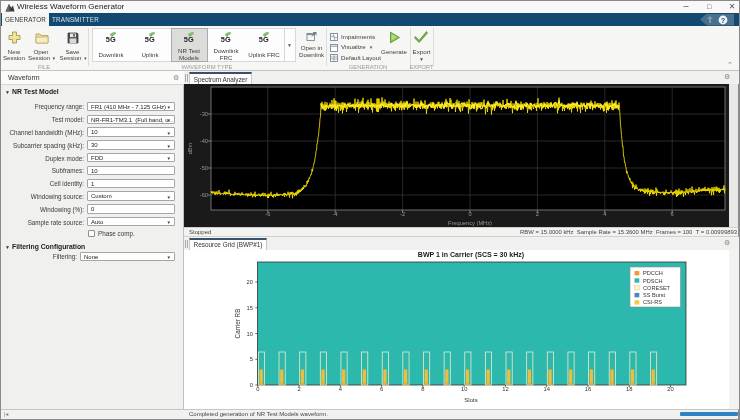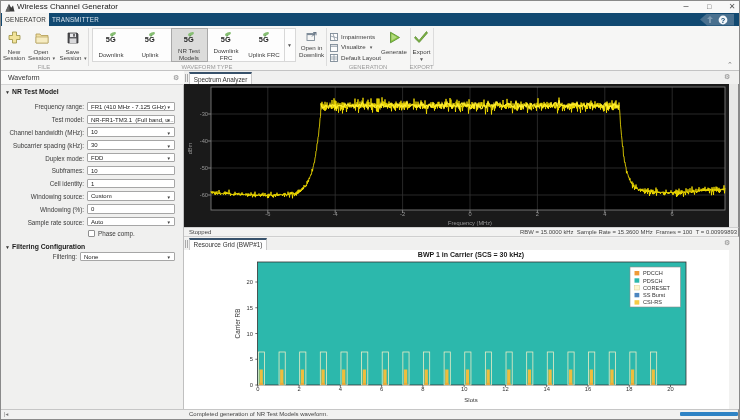--- a/index.html
+++ b/index.html
@@ -46,21 +46,21 @@
   #winbottom { left:0; top:419px; width:740px; height:1px; background:#8a8a8a; }
 </style>
 </head>
 <body>
 
 <div id="titlebar" class="abs"></div>
 <svg class="abs" style="left:5px;top:2.5px" width="10" height="9" viewBox="0 0 10 9">
   <path d="M0.5 8.5 L4 1 L6.2 4.8 L8 2.5 L9.5 8.5 Z" fill="#3b3b3b"></path>
   <path d="M4 1 L4.8 8.5 L0.5 8.5 Z" fill="#666"></path>
 </svg>
-<div id="titletext" class="abs">Wireless Channel Generator</div>
+<div id="titletext" class="abs">Wireless Waveform Generator</div>
 <div class="winbtn abs" style="left:681px">–</div>
 <div class="winbtn abs" style="left:704px;font-size:7px;line-height:10px">□</div>
 <div class="winbtn abs" style="left:727px;font-size:8px;color:#555">✕</div>
 
 <div id="tabstrip" class="abs"></div>
 <div id="tab-gen" class="abs">GENERATOR</div>
 <div id="tab-tx" class="abs">TRANSMITTER</div>
 <div id="tsright" class="abs"></div>
 <svg class="abs" style="left:705px;top:15px;opacity:.35" width="10" height="9" viewBox="0 0 10 9">
   <path d="M5 1 L8 4 L6 4 L6 8 L4 8 L4 4 L2 4 Z" fill="#dfe9f2"></path>

